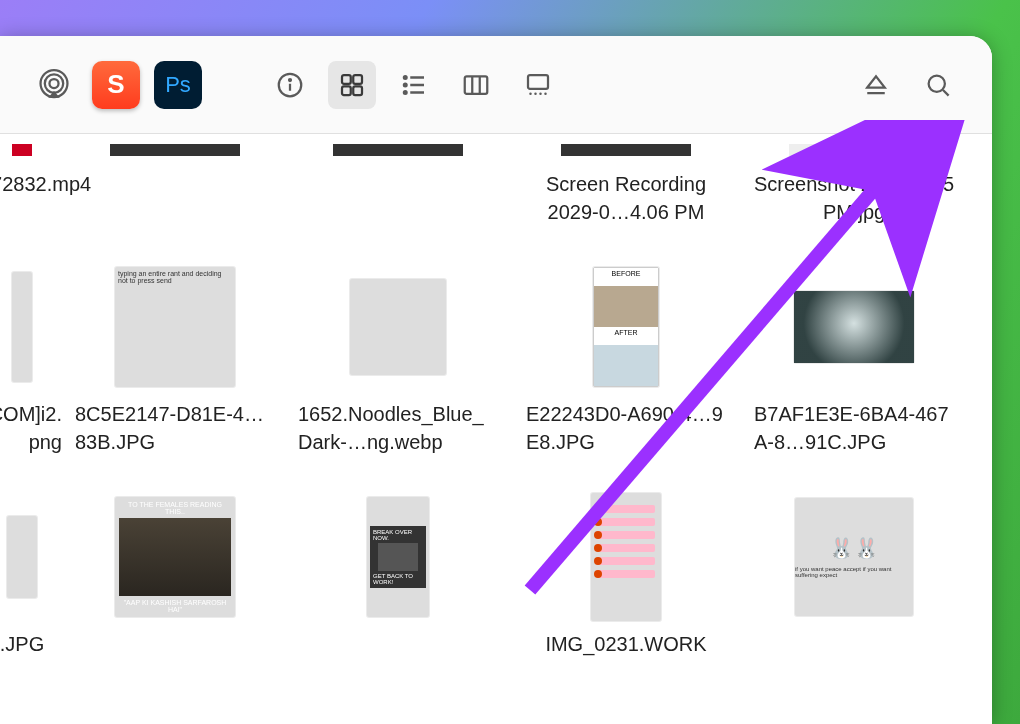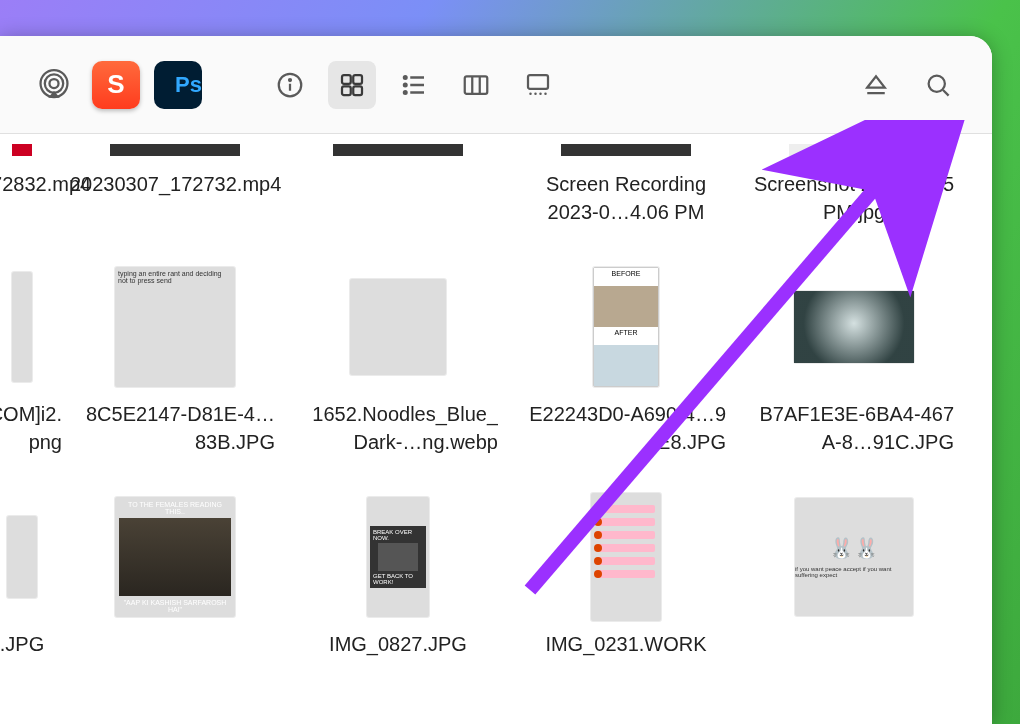--- a/index.html
+++ b/index.html
@@ -46,21 +46,21 @@
     border-radius: 8px;
     color: #5a5a5a;
   }
   .icon-btn.active { background: #e6e6e6; color: #3a3a3a; }
   .app-icon {
     width: 48px; height: 48px; border-radius: 10px;
     display: flex; align-items: center; justify-content: center;
     font-weight: bold; font-size: 26px; color: #fff;
   }
   .app-s { background: linear-gradient(180deg,#ff6a3c,#ff3c1e); box-shadow: 0 2px 4px rgba(0,0,0,0.25);}
-  .app-ps { background: #001d33; color:#31a8ff; font-size:22px; font-weight:700;justify-content:flex-end; }
+  .app-ps { background: #001d33; color:#31a8ff; font-size:22px; font-weight:400; }
   svg { display: block; }
 
   
   .content {
     flex: 1;
     overflow: hidden;
     padding: 10px 0 0 0;
     position: relative;
   }
   .grid {
@@ -82,21 +82,21 @@
     display: flex; align-items: center; justify-content: center;
     position: relative;
   }
   .file-item.partial .thumb { width: 40px; }
   .file-item .thumb-inner {
     background: #ddd;
     box-shadow: 0 0 0 1px rgba(0,0,0,0.08);
     border-radius: 2px;
   }
   .file-item .label {
-    text-align: right;
+    text-align: left;
     font-size: 20px;
     color: #222;
     line-height: 1.4;
     max-width: 200px;
     word-break: break-all;
     overflow: hidden;
     display: -webkit-box;
     -webkit-line-clamp: 2;
     -webkit-box-orient: vertical;
   }
@@ -246,28 +246,27 @@
 
   <div class="content">
     <div class="grid">
 
       <div class="row1-item partial">
         <div class="thumbstub"></div>
         <div class="label">172832.mp4</div>
       </div>
       <div class="row1-item">
         <div class="thumbstub"></div>
-        <div class="label">20230307_172732.mp4</div>
       </div>
       <div class="row1-item">
         <div class="thumbstub"></div>
       </div>
       <div class="row1-item">
         <div class="thumbstub"></div>
-        <div class="label">Screen Recording 2023-0…4.06 PM</div>
+        <div class="label">Screen Recording 2029-0…4.06 PM</div>
       </div>
       <div class="row1-item">
         <div class="thumbstub" style="background:#eee"></div>
         <div class="label">Screenshot 2023-0…5 PM.jpg</div>
       </div>
 
       <div class="file-item partial">
         <div class="thumb">
             <div class="thumb-inner t-side1"></div>
           </div>
@@ -319,21 +318,20 @@
       <div class="file-item">
         <div class="thumb">
           <div class="thumb-inner t-827">
               <div>
                 <span>BREAK OVER NOW.</span>
                 <span style="flex:1;background:#555;width:40px;margin:2px 0"></span>
                 <span>GET BACK TO WORK!</span>
               </div>
             </div>
         </div>
-        <div class="label">IMG_0827.JPG</div>
       </div>
       <div class="file-item">
         <div class="thumb">
           <div class="thumb-inner t-231">
               <span></span>
               <span></span>
               <span></span>
               <span></span>
               <span></span>
               <span></span>

